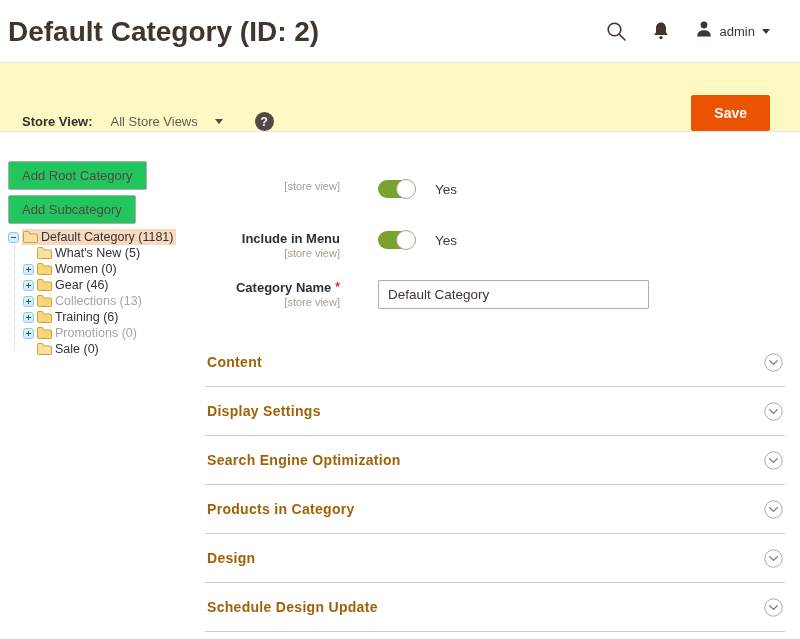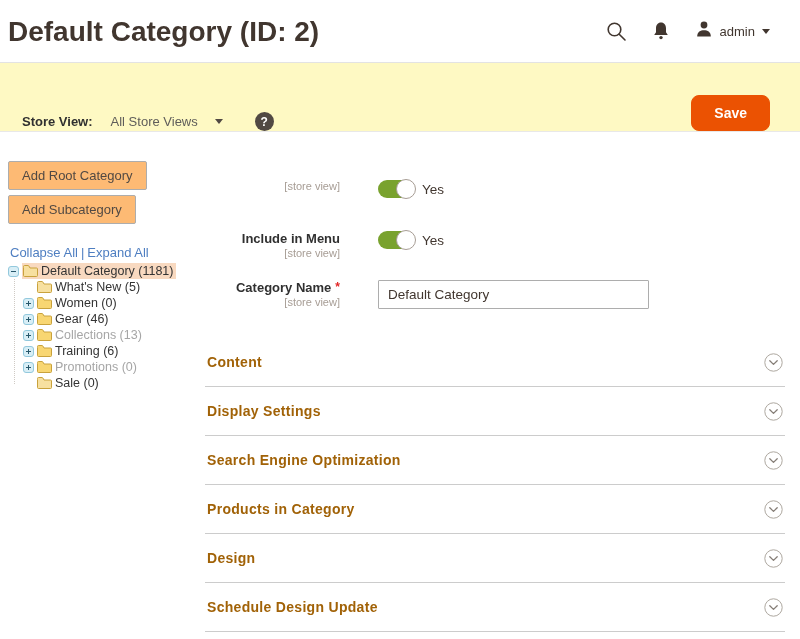--- a/index.html
+++ b/index.html
@@ -24,29 +24,29 @@
   .toolbar-left { display:flex; align-items:center; gap:14px; }
   .store-view-label { font-size:13px; font-weight:bold; color:#303030; }
   .store-view-select { display:flex; align-items:center; gap:17px; cursor:pointer; margin-left:4px; }
   .store-view-value { font-size:13px; color:#5f5d5a; }
   .sv-caret { border-top-color:#514943; }
   .help-icon { width:19px; height:19px; border-radius:50%; background:#514943; color:#fff;
                display:flex; align-items:center; justify-content:center; font-size:12px; font-weight:bold;
                margin-left:18px; cursor:pointer; }
   .help-icon::before { content:"?"; }
   .save-button { background:#eb5202; border:1px solid #eb5202; color:#fff; font-size:14px; font-weight:bold;
-                 padding:9px 22px; border-radius:8px; cursor:pointer; font-family:inherit; }
+                 padding:9px 22px; border-radius:2px; cursor:pointer; font-family:inherit; }
 
   
   .content { display:flex; align-items:flex-start; }
   .sidebar { width:197px; flex-shrink:0; padding:29px 0 0 8px; }
   .main { flex:1; padding:0 15px 0 8px; }
 
   
-  .btn-gray { display:block; background:#fdba74; border:1px solid #adadad; color:#514943;
+  .btn-gray { display:block; background:#22c55e; border:1px solid #adadad; color:#514943;
               font-size:13px; padding:6px 13px; margin-bottom:5px; border-radius:2px; cursor:pointer;
               font-family:inherit; text-align:left; }
   .tree-controls { margin:21px 0 3px 2px; font-size:13px; }
   .tree-link { color:#4e7ec1; text-decoration:none; cursor:pointer; }
   .tree-sep { color:#4e7ec1; margin:0 3px; }
 
   .tree { font-size:12.5px; color:#333; }
   .tree-row { display:flex; align-items:center; gap:3px; height:16px; cursor:pointer; white-space:nowrap; }
   .tree-children { margin-left:15px; position:relative; }
   .tree-children::before { content:""; position:absolute; left:-9px; top:0; bottom:7px;
@@ -64,21 +64,21 @@
   
   .form-row { display:flex; align-items:flex-start; }
   .form-row.first { margin-top:48px; }
   .form-row.gap-lg { margin-bottom:33px; }
   .form-row.gap-md { margin-bottom:20px; }
   .form-row.v-center { align-items:center; }
   .label-col { width:135px; flex-shrink:0; text-align:right; }
   .field-label { font-size:13px; font-weight:bold; color:#303030; line-height:16px; }
   .required-asterisk { color:#e22626; font-size:12px; margin-left:4px; position:relative; top:-1px; }
   .field-scope { font-size:11px; color:#a79d95; line-height:13px; }
-  .control-col { margin-left:22px; display:flex; align-items:center; gap:7px;padding-left:16px; }
+  .control-col { margin-left:22px; display:flex; align-items:center; gap:20px;padding-left:16px; }
   .toggle { position:relative; width:37px; height:18px; border-radius:9px; background:#79a22e;
             display:inline-block; cursor:pointer; flex-shrink:0; }
   .toggle .knob { position:absolute; right:-1px; top:-1px; width:20px; height:20px; border-radius:50%;
                   background:#fff; border:1px solid #a79d95; }
   .toggle-text { font-size:13.5px; color:#41362f; }
   .text-input { width:271px; height:29px; border:1px solid #adadad; border-radius:1px; font-size:13.5px;
                 padding:0 9px; color:#41362f; font-family:inherit; background:#fff; }
 
   
   .sections { margin-top:29px; }
@@ -131,23 +131,20 @@
     </div>
     <button class="save-button">Save</button>
   </div>
 
   <div class="content">
 
     <div class="sidebar">
       <button class="btn-gray">Add Root Category</button>
       <button class="btn-gray">Add Subcategory</button>
 
-      <div class="tree-controls">
-        <a class="tree-link">Collapse All</a><span class="tree-sep">|</span><a class="tree-link">Expand All</a>
-      </div>
 
       <div class="tree">
         <div class="tree-row">
           <span class="expander"></span>
           <span class="selected-node">
             <svg class="folder" width="15" height="12" viewBox="0 0 15 12">
                 <path d="M0.5 2.5 L0.5 10.5 Q0.5 11.5 1.5 11.5 L13.5 11.5 Q14.5 11.5 14.5 10.5 L14.5 4 Q14.5 3 13.5 3 L7 3 L5.8 0.9 Q5.6 0.5 5.1 0.5 L1.5 0.5 Q0.5 0.5 0.5 1.5 Z" fill="#f7e0a0" stroke="#c9a23c"></path>
               </svg>
             <span class="tree-label">Default Category (1181)</span>
           </span>

